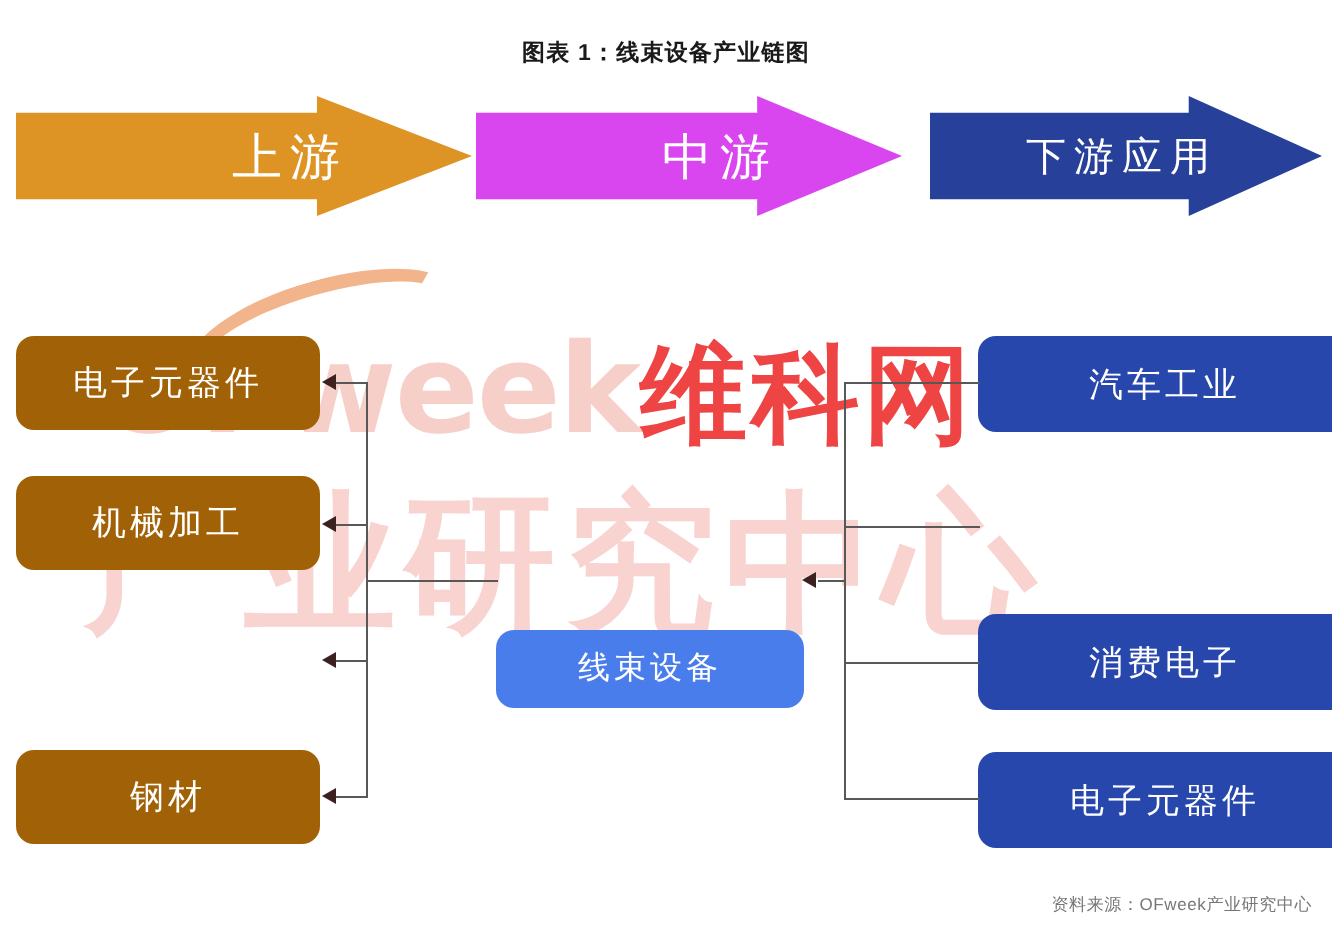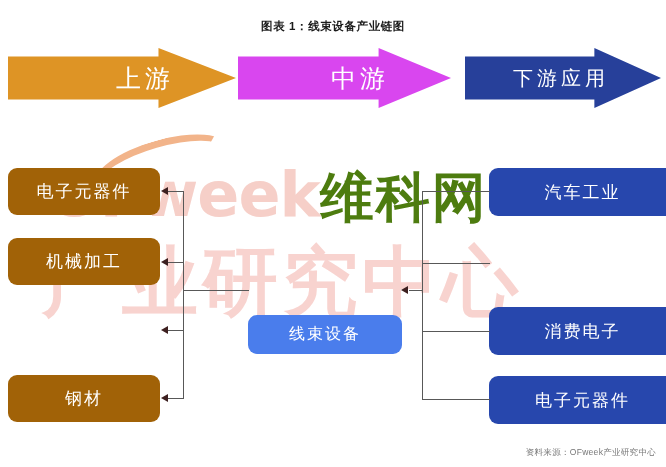--- a/index.html
+++ b/index.html
@@ -21,21 +21,21 @@
 
   
   .watermark { position: absolute; left: 0; top: 0; width: 666px; height: 467px;
                pointer-events: none; overflow: hidden; }
   .wm-line1 {
     position: absolute; left: 48px; top: 158px;
     font-size: 62px; font-weight: bold; letter-spacing: -1px;
     color: #f6cfc8; white-space: nowrap;
     font-family: "DejaVu Sans", sans-serif;
   }
-  .wm-line1 .cn { color: #4d7c0f; font-size: 54px; letter-spacing: 2px; }
+  .wm-line1 .cn { color: #ef4444; font-size: 54px; letter-spacing: 2px; }
   .wm-line2 {
     position: absolute; left: 42px; top: 232px;
     font-size: 76px; font-weight: bold; letter-spacing: 4px;
     color: #f8d3cf; white-space: nowrap;
   }
   .wm-swoosh {
     position: absolute; left: 92px; top: 140px; width: 140px; height: 52px;
     border: 7px solid transparent;
     border-top-color: #f2b48a;
     border-radius: 50%;

